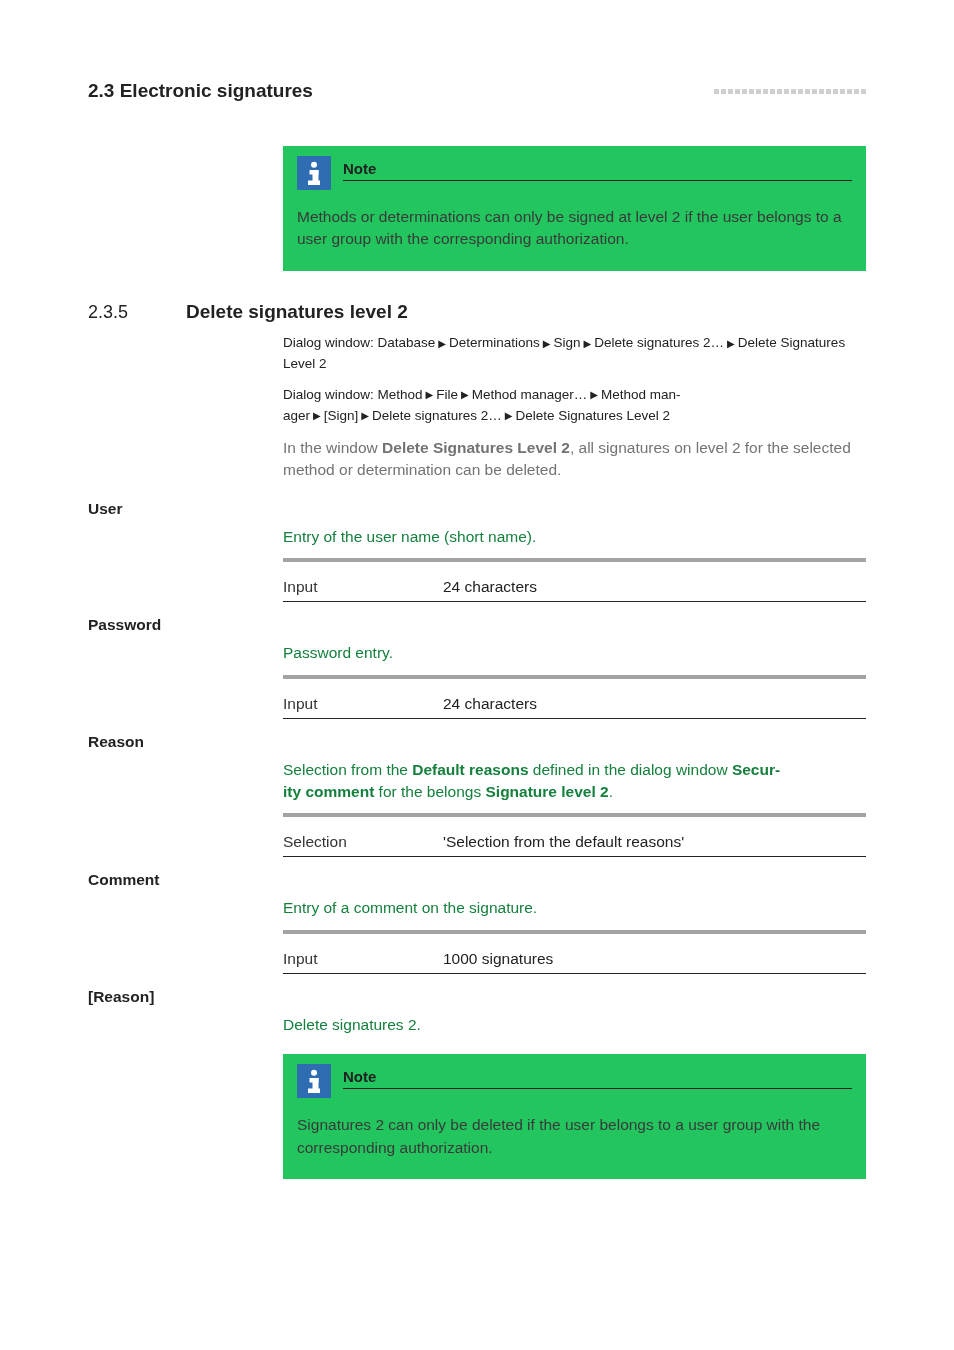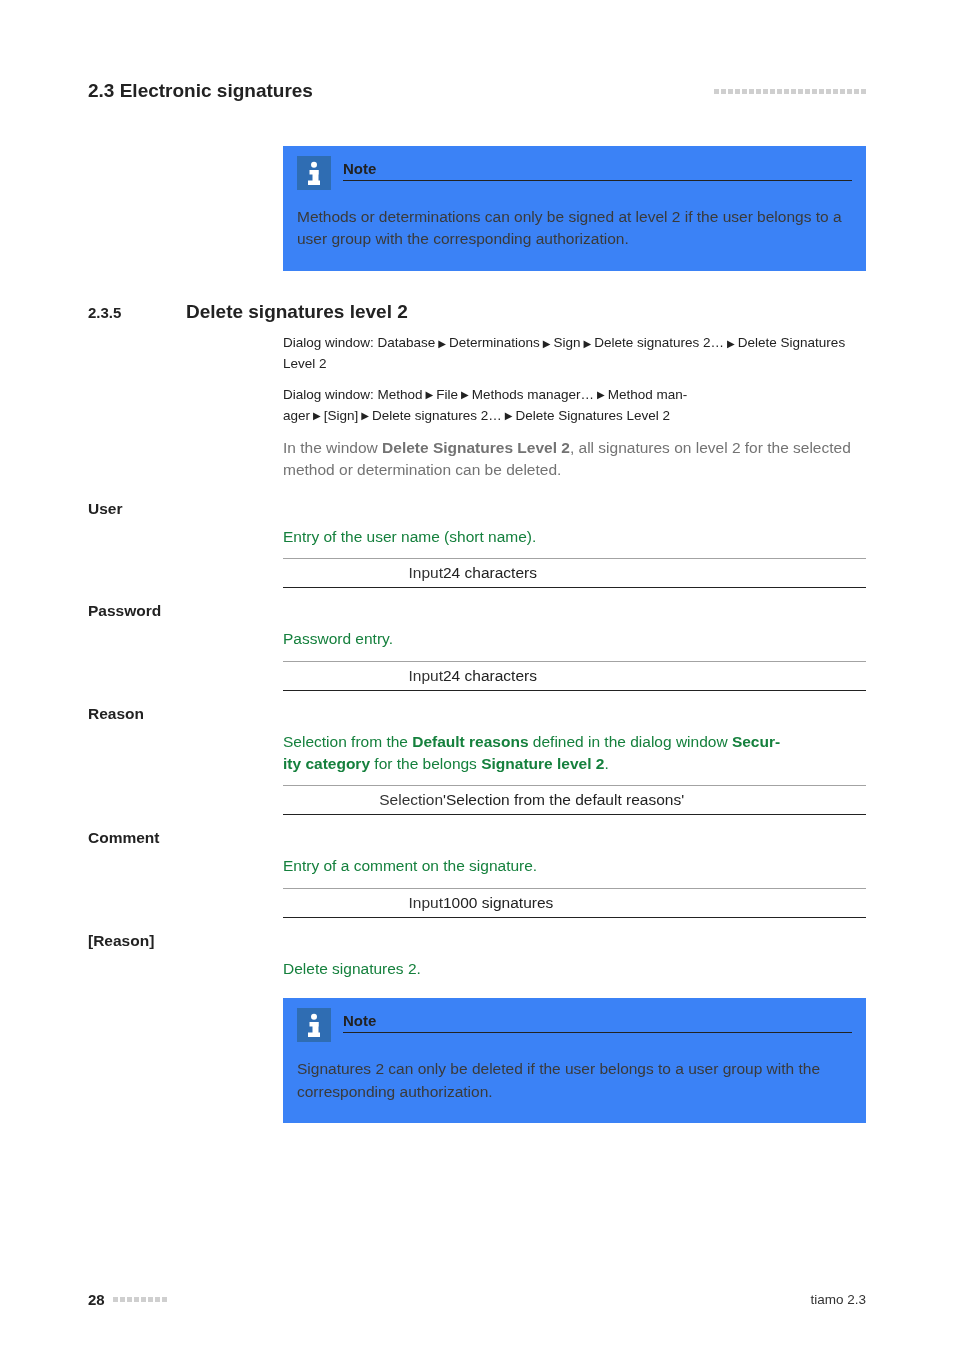--- a/index.html
+++ b/index.html
@@ -3,39 +3,39 @@
 <meta charset="utf-8">
 <style>
   * { box-sizing: border-box; margin: 0; padding: 0; }
   html, body { width: 954px; height: 1350px; background: #fff; font-family: "Segoe UI", Arial, sans-serif; color: #222; }
   .page { position: relative; width: 954px; height: 1350px; padding: 80px 88px 40px 88px; }
   .running-head { display: flex; justify-content: space-between; align-items: center; font-size: 19px; margin-bottom: 44px; }
   .running-head .left { font-weight: 600; }
   .dots { display: flex; gap: 2px; }
   .dots span { display:inline-block; width:5px; height:5px; background:#cfcfcf; }
   .body-col { margin-left: 195px; }
-  .note-block { background: #3b82f6; padding: 10px 14px 20px 14px; margin-bottom: 30px; }
+  .note-block { background: #22c55e; padding: 10px 14px 20px 14px; margin-bottom: 30px; }
   .note-head { display: flex; align-items: flex-start; gap: 12px; }
   .info-icon { width: 34px; height: 34px; background: #2f6db3; display:flex; align-items:center; justify-content:center; flex: 0 0 34px; }
   .info-icon svg { width: 18px; height: 24px; fill: #fff; }
   .note-title-wrap { flex: 1; padding-top: 4px; }
   .note-title { font-weight: 700; font-size: 15px; border-bottom: 1px solid #222; padding-bottom: 3px; }
   .note-body { font-size: 15.5px; line-height: 1.45; color: #3a3a3a; margin-top: 16px; }
   .sec-row { display:flex; align-items: baseline; gap: 28px; margin-bottom: 10px; }
-  .sec-num { font-weight: 700; font-size: 15px; width: 70px; }
+  .sec-num { font-weight: 400; font-size: 18px; width: 70px; }
   .sec-title { font-weight: 800; font-size: 19px; }
   .dlg { font-size: 13.5px; line-height: 1.55; margin-bottom: 10px; }
   .dlg .lead { font-weight: 400; }
   .dlg b { font-weight: 400; text-align: right; }
   .tri { display:inline-block; font-size: 10px; vertical-align: middle; padding: 0 3px; }
   .para { font-size: 15.5px; line-height: 1.45; color: #737373; margin-bottom: 18px; }
   .field-label { font-weight: 700; font-size: 15.5px; margin: 14px 0 8px 0; }
   .desc { font-size: 15.5px; line-height: 1.45; color: #15803d; margin-bottom: 10px; }
   .kv-row { display:flex; border-bottom: 1px solid #222; padding: 3px 0 5px 0; font-size: 15.5px; margin-bottom: 6px; }
-  .kv-row.topline { border-top: 1px solid #a3a3a3; padding-top: 5px; text-align: right; }
+  .kv-row.topline { border-top: 4px solid #a3a3a3; padding-top: 16px; }
   .kv-key { width: 160px; color: #333; }
   .kv-val { font-weight: 400; }
   .footer { position: absolute; left: 88px; right: 88px; bottom: 42px; display:flex; justify-content: space-between; align-items: center; font-size: 13.5px; }
   .footer .pn { font-weight: 800; font-size: 15px; display:flex; align-items:center; gap:8px; }
   .footer .dots span { width:5px; height:5px; }
   .footer .prod { color: #333; }
 </style>
 </head>
 <body>
 
@@ -93,21 +93,21 @@
     <div class="sec-title">Delete signatures level 2</div>
   </div>
 
   <div class="body-col">
 
     <div class="dlg">
       <span class="lead">Dialog window: </span><b>Database</b><span class="tri">▶</span><b>Determinations</b><span class="tri">▶</span><b>Sign</b><span class="tri">▶</span><b>Delete signatures 2…</b><span class="tri">▶</span><b>Delete Signatures Level 2</b>
     </div>
 
     <div class="dlg">
-      <span class="lead">Dialog window: </span><b>Method</b><span class="tri">▶</span><b>File</b><span class="tri">▶</span><b>Methods manager…</b><span class="tri">▶</span><b>Method man-</b><br><b>ager</b><span class="tri">▶</span><b>[Sign]</b><span class="tri">▶</span><b>Delete signatures 2…</b><span class="tri">▶</span><b>Delete Signatures Level 2</b>
+      <span class="lead">Dialog window: </span><b>Method</b><span class="tri">▶</span><b>File</b><span class="tri">▶</span><b>Method manager…</b><span class="tri">▶</span><b>Method man-</b><br><b>ager</b><span class="tri">▶</span><b>[Sign]</b><span class="tri">▶</span><b>Delete signatures 2…</b><span class="tri">▶</span><b>Delete Signatures Level 2</b>
     </div>
 
     <div class="para">
       <span>In the window </span><b>Delete Signatures Level 2</b><span>, all signatures on level 2 for the selected method or determination can be deleted.</span>
     </div>
   </div>
 
   <div class="field-label">User</div>
   <div class="body-col">
     <div class="desc">Entry of the user name (short name).</div>
@@ -122,21 +122,21 @@
     <div class="desc">Password entry.</div>
     <div class="kv-row topline">
       <div class="kv-key">Input</div>
       <div class="kv-val">24 characters</div>
     </div>
   </div>
 
   <div class="field-label">Reason</div>
   <div class="body-col">
     <div class="desc">
-      <span>Selection from the </span><b>Default reasons</b><span> defined in the dialog window </span><b>Secur-</b><br><b>ity category</b><span> for the belongs </span><b>Signature level 2</b><span>.</span>
+      <span>Selection from the </span><b>Default reasons</b><span> defined in the dialog window </span><b>Secur-</b><br><b>ity comment</b><span> for the belongs </span><b>Signature level 2</b><span>.</span>
     </div>
     <div class="kv-row topline">
       <div class="kv-key">Selection</div>
       <div class="kv-val">'Selection from the default reasons'</div>
     </div>
   </div>
 
   <div class="field-label">Comment</div>
   <div class="body-col">
     <div class="desc">Entry of a comment on the signature.</div>
@@ -161,30 +161,14 @@
             </svg>
         </div>
         <div class="note-title-wrap">
           <div class="note-title">Note</div>
         </div>
       </div>
       <div class="note-body">Signatures 2 can only be deleted if the user belongs to a user group with the corresponding authorization.</div>
     </div>
   </div>
 
-  <div class="footer">
-    <div class="pn">
-      <span>28</span>
-      <span class="dots">
-        <span></span>
-          <span></span>
-          <span></span>
-          <span></span>
-          <span></span>
-          <span></span>
-          <span></span>
-          <span></span>
-      </span>
-    </div>
-    <div class="prod">tiamo 2.3</div>
-  </div>
 
 </div>
 
 </body></html>

